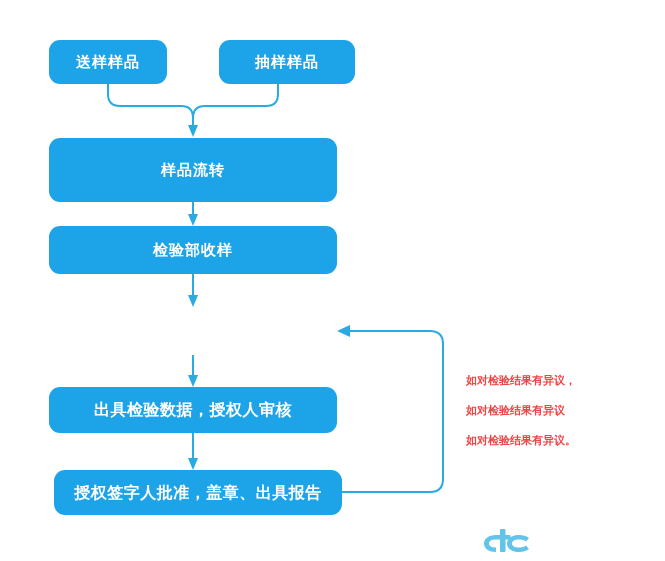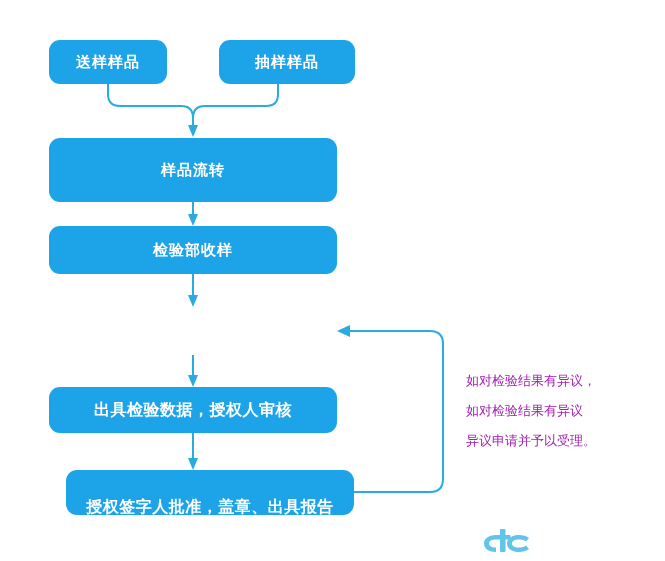--- a/index.html
+++ b/index.html
@@ -45,24 +45,25 @@
     font-size: 16px;
     letter-spacing: 0.5px;
   }
   #note-block {
     position: absolute;
     left: 466px;
     top: 366px;
     width: 170px;
   }
   .note-line {
-    color: #a21caf;
-    font-size: 13px;
+    color: #ef4444;
+    font-size: 11px;
     line-height: 30px;
     white-space: nowrap;
+    font-weight: bold;
   }
   #logo {
     position: absolute;
     left: 481px;
     top: 528px;
     width: 52px;
     height: 26px;
   }
   #logo svg {
     display: block;
@@ -109,28 +110,28 @@
 
   <div class="node-box" style="left:49px;  top:226px; width:288px; height:48px;">
     <span class="node-label">检验部收样</span>
   </div>
 
 
   <div class="node-box" style="left:49px;  top:387px; width:288px; height:46px;">
     <span class="node-label small">出具检验数据，授权人审核</span>
   </div>
 
-  <div class="node-box" style="left:66px;  top:470px; width:288px; height:45px;align-items:flex-end;">
+  <div class="node-box" style="left:54px;  top:470px; width:288px; height:45px;">
     <span class="node-label small">授权签字人批准，盖章、出具报告</span>
   </div>
 
   <div id="note-block">
     <div class="note-line">如对检验结果有异议，</div>
     <div class="note-line">如对检验结果有异议</div>
-    <div class="note-line">异议申请并予以受理。</div>
+    <div class="note-line">如对检验结果有异议。</div>
   </div>
 
   <div id="logo">
     <svg viewBox="0 0 104 52" width="52" height="26">
       <g fill="#62C4E8">
         <path d="M30 14 C16 14 6 21 6 31 C6 41 16 48 30 48 L30 39 C21 39 16 36 16 31 C16 26 21 23 30 23 Z"></path>
         <rect x="38" y="2" width="11" height="46" rx="2"></rect>
         <rect x="29" y="14" width="30" height="9" rx="2"></rect>
         <path d="M52 31 C52 41 62 48 76 48 C84 48 91 46 96 42 L90 35 C86 38 82 39 76 39 C67 39 62 36 62 31 C62 26 67 23 76 23 C82 23 86 24 90 27 L96 20 C91 16 84 14 76 14 C62 14 52 21 52 31 Z"></path>
       </g>

